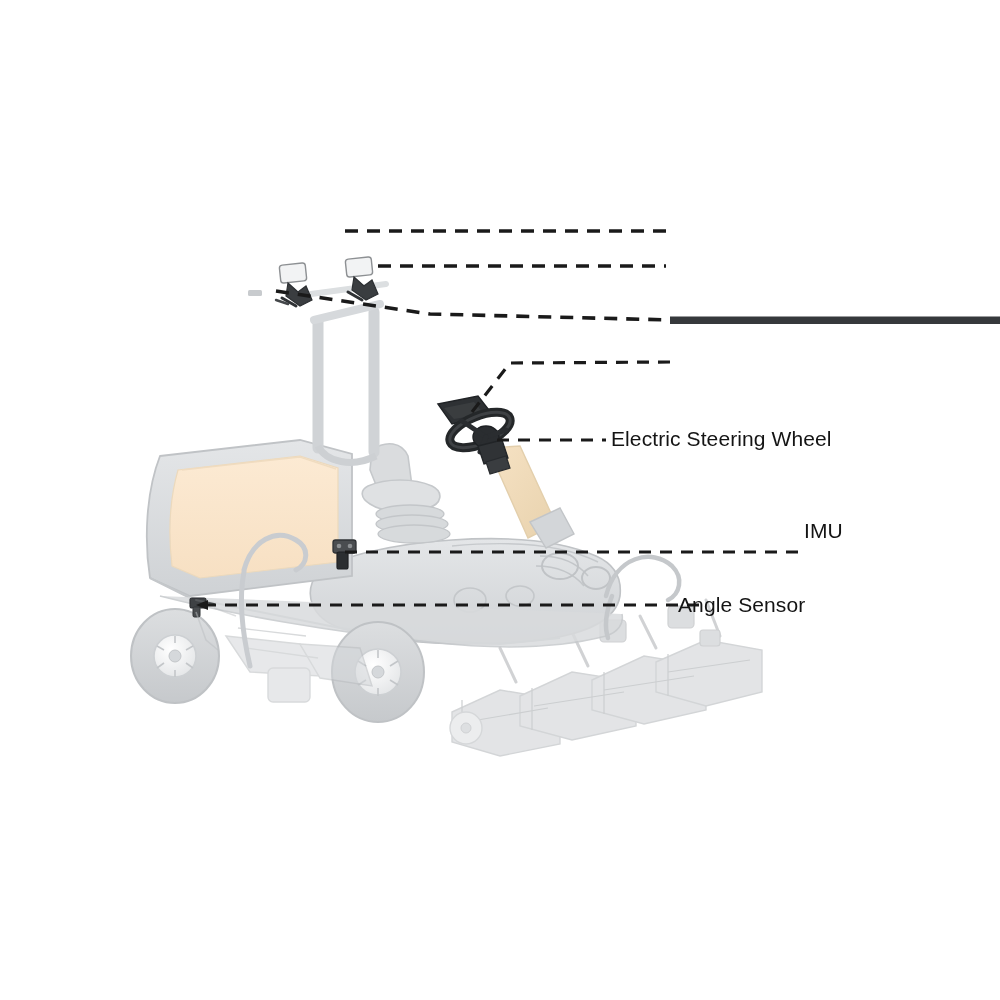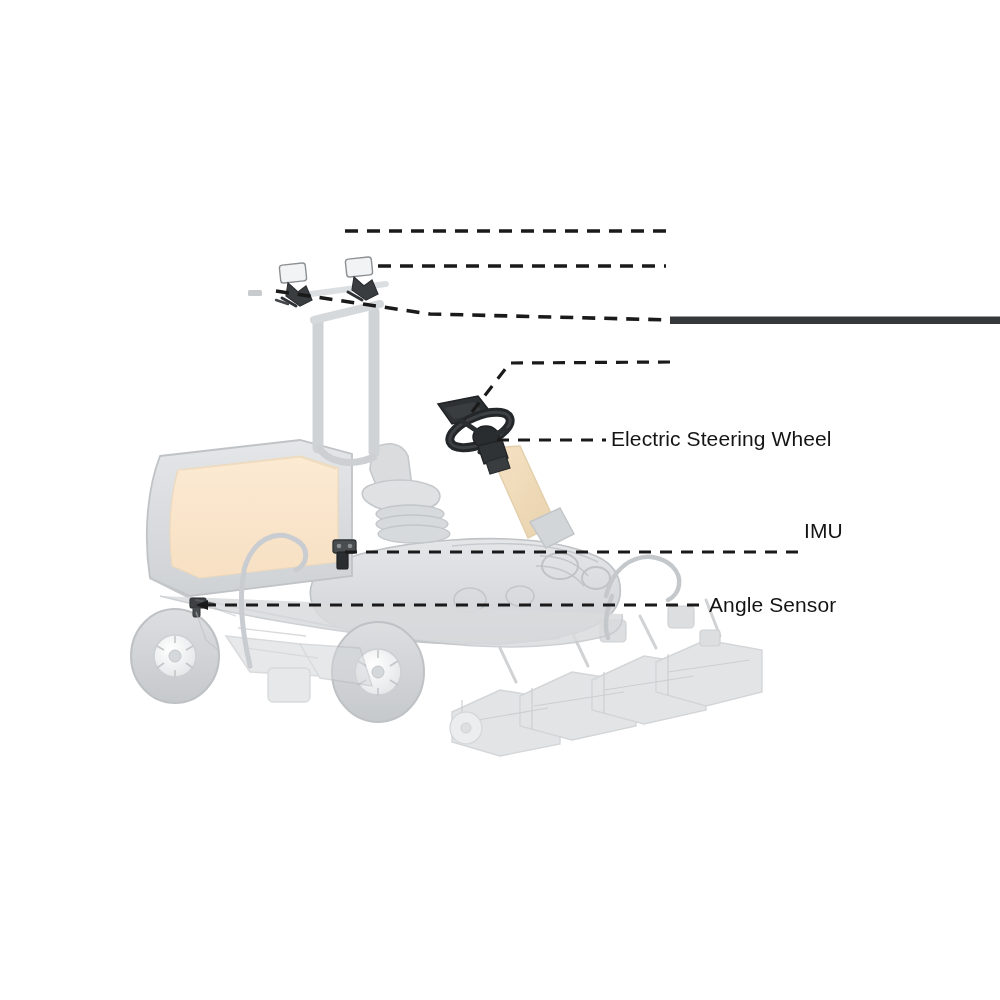--- a/index.html
+++ b/index.html
@@ -34,21 +34,21 @@
     font-family: "Liberation Sans", sans-serif;
     font-size: 21px;
     font-weight: 400;
     color: #141414;
     white-space: nowrap;
     letter-spacing: 0.1px;
     line-height: 1;
   }
   #label-steering { left: 611px; top: 428px; }
   #label-imu      { left: 804px; top: 520px; }
-  #label-angle    { left: 709px; top: 594px; text-align: center; }
+  #label-angle    { left: 678px; top: 594px; text-align: center; }
 </style>
 </head>
 <body>
 
 <div id="diagram-root">
 
   <svg id="scene" viewBox="0 0 1000 1000" xmlns="http://www.w3.org/2000/svg">
     <defs>
       <linearGradient id="bodyGrad" x1="0" y1="0" x2="0" y2="1">
         <stop offset="0%" stop-color="#e4e6e8"></stop>

